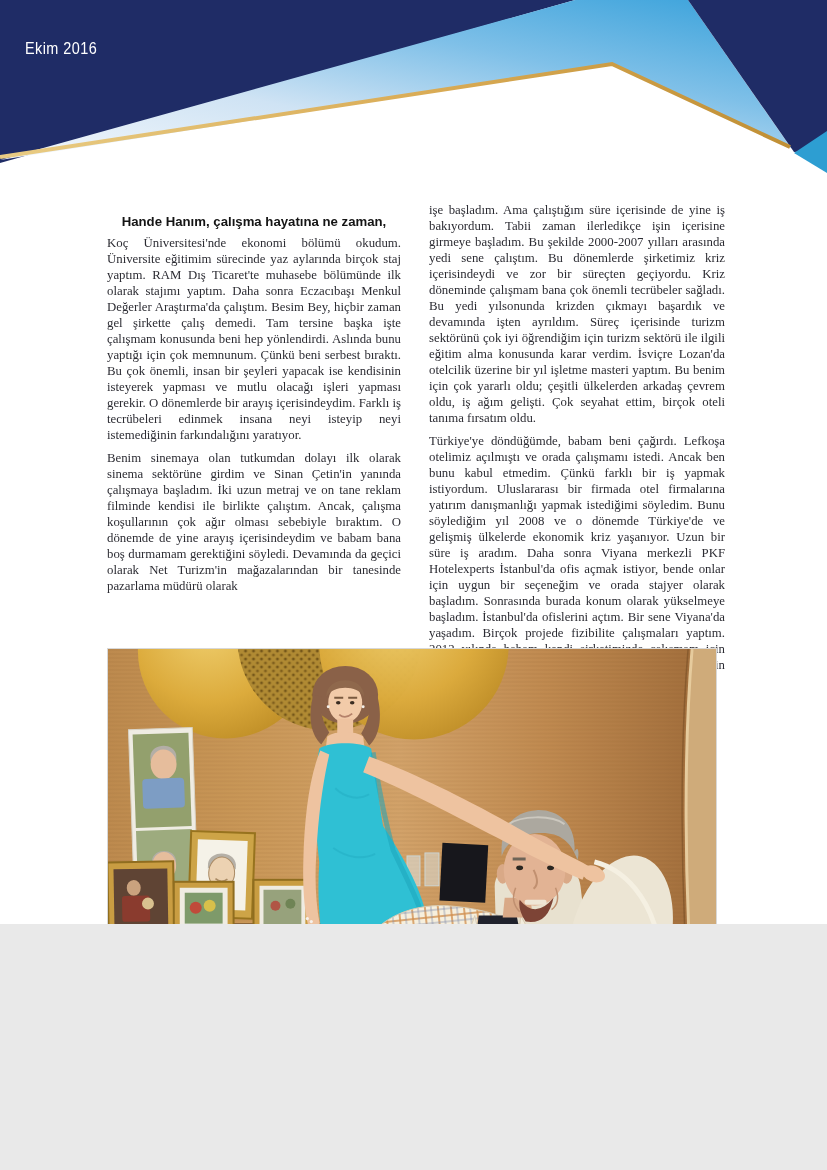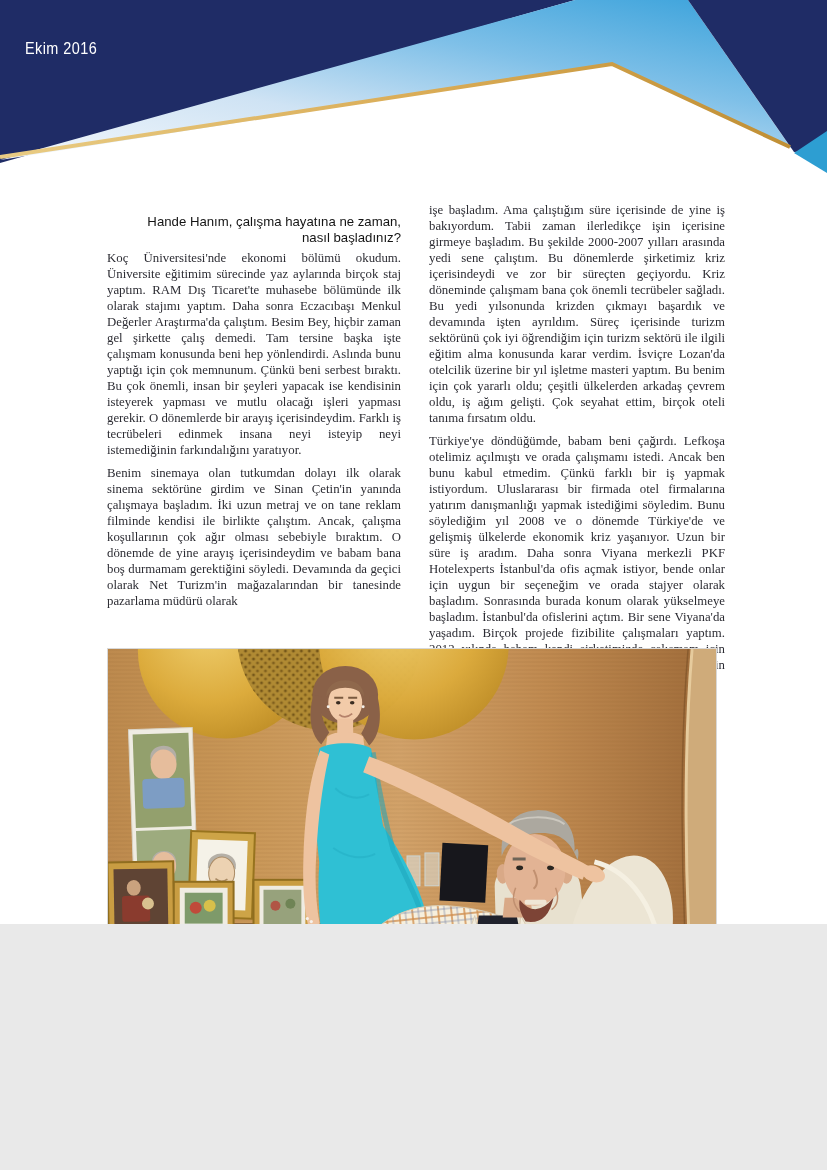--- a/index.html
+++ b/index.html
@@ -24,22 +24,22 @@
   .col{
     position:absolute;top:202px;
     font-size:12.8px;line-height:16px;
     color:#2c2c33;text-align:justify;
   }
   .col-left{left:107px;width:294px;}
   .col-right{left:429px;width:296px;}
   .body-para{margin:0 0 7px 0;}
   .question-heading{
     font-family:"Liberation Sans",sans-serif;
-    font-weight:normal;font-size:13.2px;line-height:15.5px;
-    color:#141414;margin:12px 0 5px 0;text-align:right;
+    font-weight:bold;font-size:13.2px;line-height:15.5px;
+    color:#141414;margin:12px 0 5px 0;text-align:center;
   }
   .question-heading span{display:block;}
   
   .interview-photo{
     position:absolute;left:107px;top:648px;width:610px;height:389px;
     border:1px solid #d8d8d8;box-sizing:border-box;overflow:hidden;
   }
   .interview-photo svg{display:block;width:100%;height:100%;}
   
   .footer{
@@ -76,21 +76,20 @@
     <polygon points="0,160 575,0 688,0 791,148 612,64" fill="url(#skyGrad)"></polygon>
     <polygon points="688,0 827,0 827,150 794,152" fill="#1f2c66"></polygon>
     <polygon points="794,153 827,131 827,173" fill="#2d9ed2"></polygon>
     <polyline points="0,157 612,64 790,147" fill="none" stroke="url(#goldLine)" stroke-width="4"></polyline>
   </svg>
   <div class="issue-label">Ekim 2016</div>
 
   <div class="col col-left">
     <h3 class="question-heading">
       <span>Hande Hanım, çalışma hayatına ne zaman,</span>
-      <span>nasıl başladınız?</span>
     </h3>
     <p class="body-para">Koç Üniversitesi'nde ekonomi bölümü okudum. Üniversite eğitimim sürecinde yaz aylarında birçok staj yaptım. RAM Dış Ticaret'te muhasebe bölümünde ilk olarak stajımı yaptım. Daha sonra Eczacıbaşı Menkul Değerler Araştırma'da çalıştım. Besim Bey, hiçbir zaman gel şirkette çalış demedi. Tam tersine başka işte çalışmam konusunda beni hep yönlendirdi. Aslında bunu yaptığı için çok memnunum. Çünkü beni serbest bıraktı. Bu çok önemli, insan bir şeyleri yapacak ise kendisinin isteyerek yapması ve mutlu olacağı işleri yapması gerekir. O dönemlerde bir arayış içerisindeydim. Farklı iş tecrübeleri edinmek insana neyi isteyip neyi istemediğinin farkındalığını yaratıyor.</p>
     <p class="body-para">Benim sinemaya olan tutkumdan dolayı ilk olarak sinema sektörüne girdim ve Sinan Çetin'in yanında çalışmaya başladım. İki uzun metraj ve on tane reklam filminde kendisi ile birlikte çalıştım. Ancak, çalışma koşullarının çok ağır olması sebebiyle bıraktım. O dönemde de yine arayış içerisindeydim ve babam bana boş durmamam gerektiğini söyledi. Devamında da geçici olarak Net Turizm'in mağazalarından bir tanesinde pazarlama müdürü olarak</p>
   </div>
 
   <div class="col col-right">
     <p class="body-para">işe başladım. Ama çalıştığım süre içerisinde de yine iş bakıyordum. Tabii zaman ilerledikçe işin içerisine girmeye başladım. Bu şekilde 2000-2007 yılları arasında yedi sene çalıştım. Bu dönemlerde şirketimiz kriz içerisindeydi ve zor bir süreçten geçiyordu. Kriz döneminde çalışmam bana çok önemli tecrübeler sağladı. Bu yedi yılsonunda krizden çıkmayı başardık ve devamında işten ayrıldım. Süreç içerisinde turizm sektörünü çok iyi öğrendiğim için turizm sektörü ile ilgili eğitim alma konusunda karar verdim. İsviçre Lozan'da otelcilik üzerine bir yıl işletme masteri yaptım. Bu benim için çok yararlı oldu; çeşitli ülkelerden arkadaş çevrem oldu, iş ağım gelişti. Çok seyahat ettim, birçok oteli tanıma fırsatım oldu.</p>
     <p class="body-para">Türkiye'ye döndüğümde, babam beni çağırdı. Lefkoşa otelimiz açılmıştı ve orada çalışmamı istedi. Ancak ben bunu kabul etmedim. Çünkü farklı bir iş yapmak istiyordum. Uluslararası bir firmada otel firmalarına yatırım danışmanlığı yapmak istediğimi söyledim. Bunu söylediğim yıl 2008 ve o dönemde Türkiye'de ve gelişmiş ülkelerde ekonomik kriz yaşanıyor. Uzun bir süre iş aradım. Daha sonra Viyana merkezli PKF Hotelexperts İstanbul'da ofis açmak istiyor, bende onlar için uygun bir seçeneğim ve orada stajyer olarak başladım. Sonrasında burada konum olarak yükselmeye başladım. İstanbul'da ofislerini açtım. Bir sene Viyana'da yaşadım. Birçok projede fizibilite çalışmaları yaptım. 2012 yılında babam kendi şirketimizde çalışmam için beni çağırdı. Bana ihtiyacı olduğunu düşündüğüm için tekrar Net Holding'de çalışmaya başladım.</p>
   </div>
 

